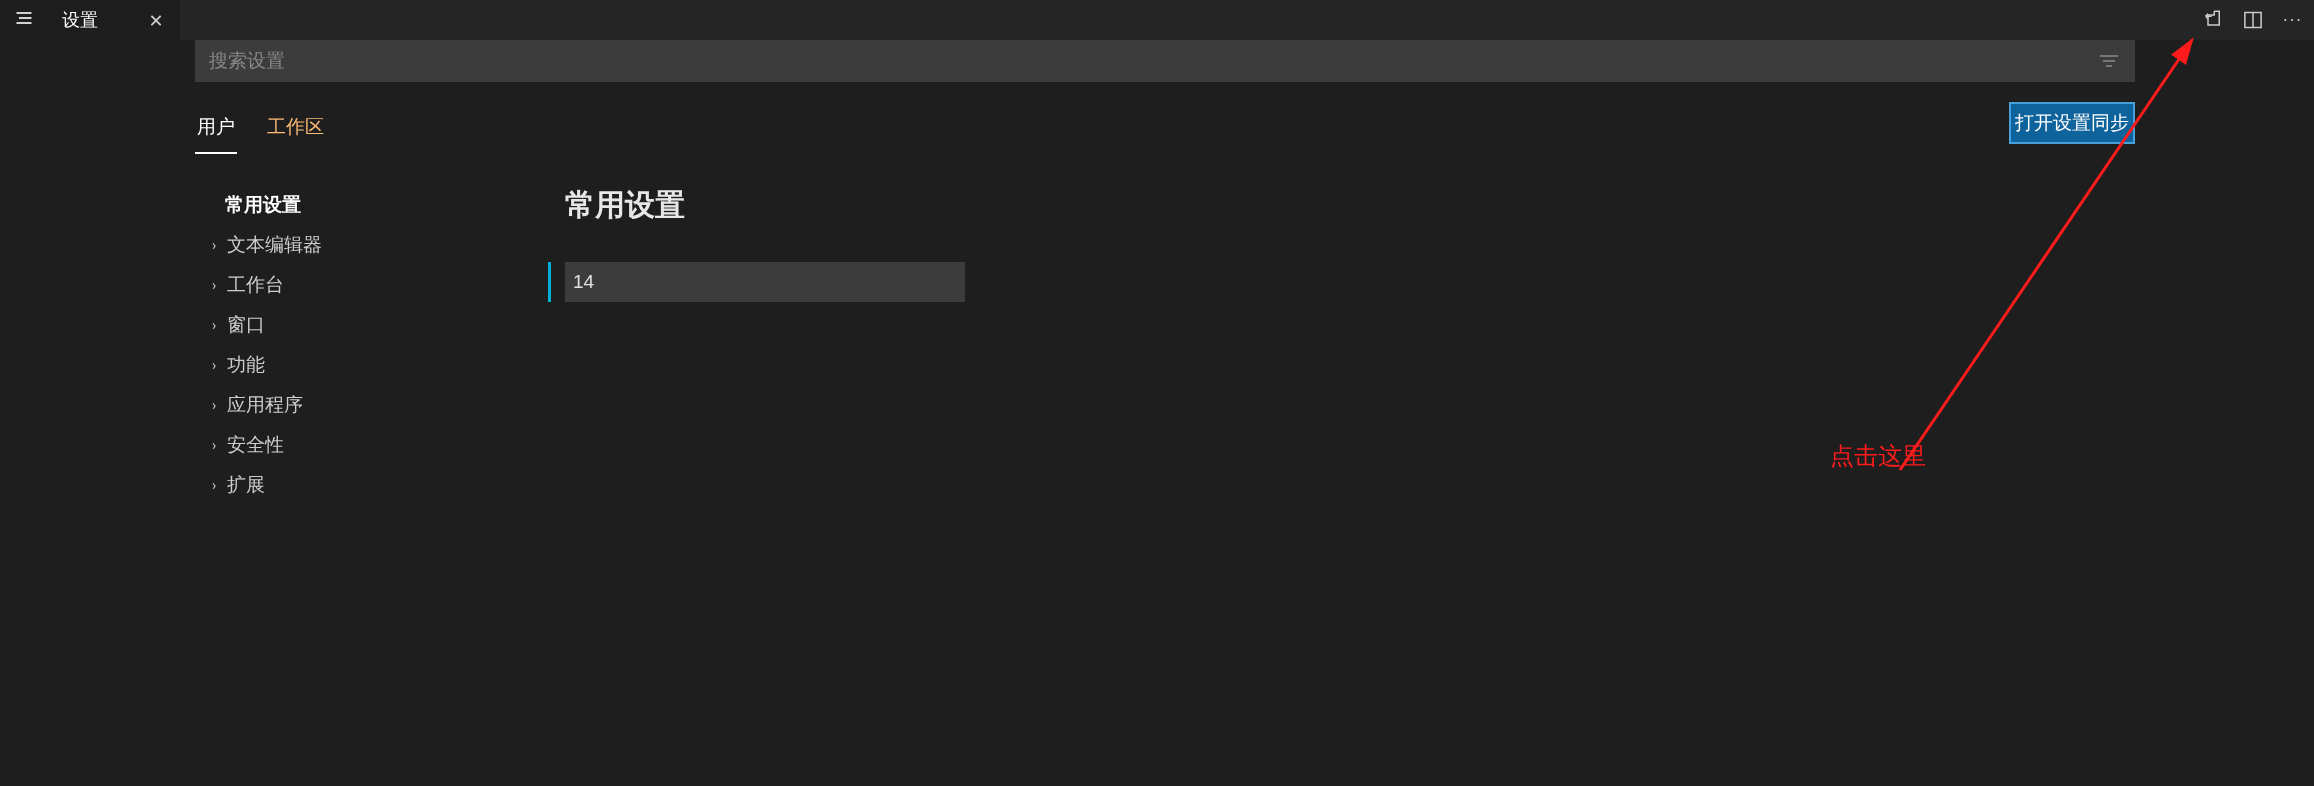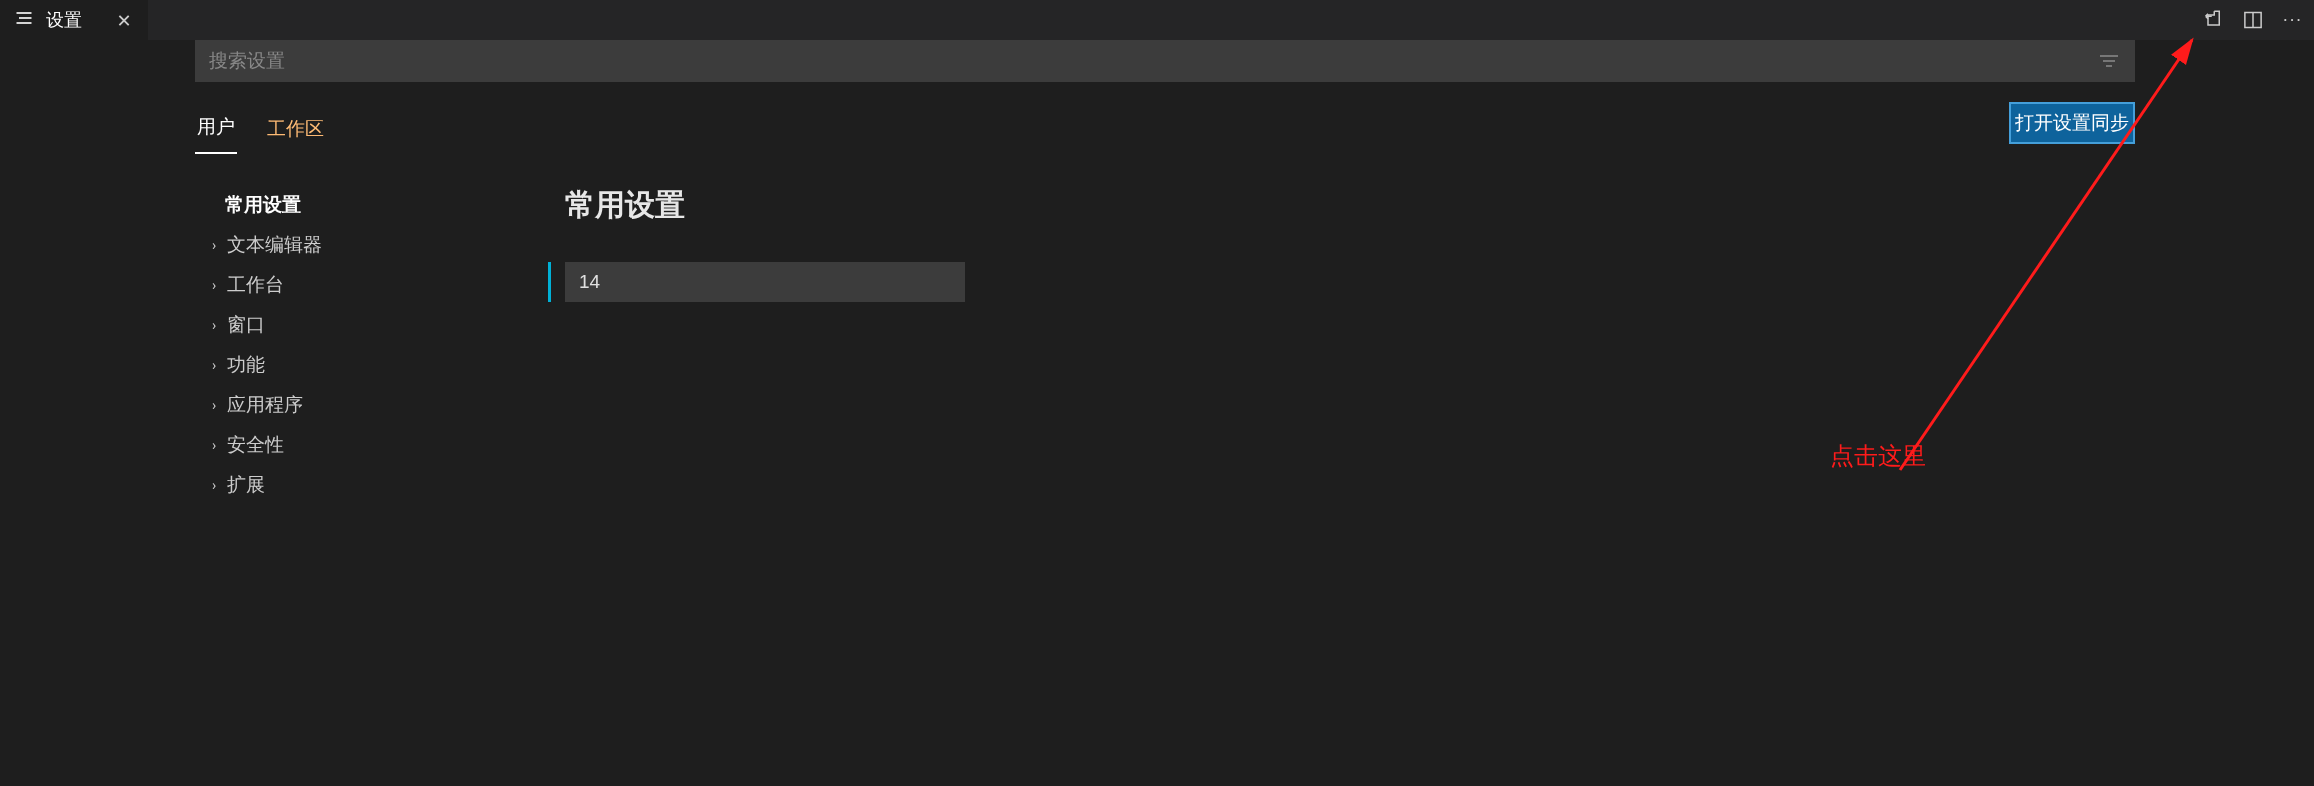--- a/index.html
+++ b/index.html
@@ -21,21 +21,21 @@
       position: relative;
     }
     .tab {
       display: flex;
       align-items: center;
       height: 100%;
       padding: 0 14px;
       background: #1e1e1e;
       color: #ffffff;
       font-size: 18px;
-      gap: 12px;
+      gap: 28px;
     }
     .tab-icon svg { width: 20px; height: 20px; }
     .tab-close {
       margin-left: 20px;
       font-size: 18px;
       color: #cccccc;
       cursor: pointer;
       width: 20px;
       display: inline-flex;
       justify-content: center;
@@ -91,21 +91,21 @@
       display: block;
       height: 2px;
       background: #777777;
     }
 
     .scope-row {
       width: 1940px;
       margin-left: 195px;
       margin-top: 24px;
       display: flex;
-      align-items: flex-end;
+      align-items: flex-start;
       border-bottom: 1px solid transparent;
       position: relative;
     }
     .scope-tab {
       font-size: 19px;
       padding: 8px 2px 12px 2px;
       margin-right: 28px;
       color: #fdba74;
       cursor: pointer;
     }
@@ -198,21 +198,21 @@
       font-size: 19px;
       cursor: pointer;
     }
     .chevron-down { font-size: 14px; color: #cccccc; }
     .input-box {
       width: 400px;
       height: 40px;
       background: #3c3c3c;
       color: #e0e0e0;
       border: none;
-      padding: 0 14px;
+      padding: 0 8px;
       font-size: 19px;
       outline: none;
     }
 
     .annotation-arrow {
       position: absolute;
       pointer-events: none;
       top: 0;
       left: 0;
       width: 2314px;

